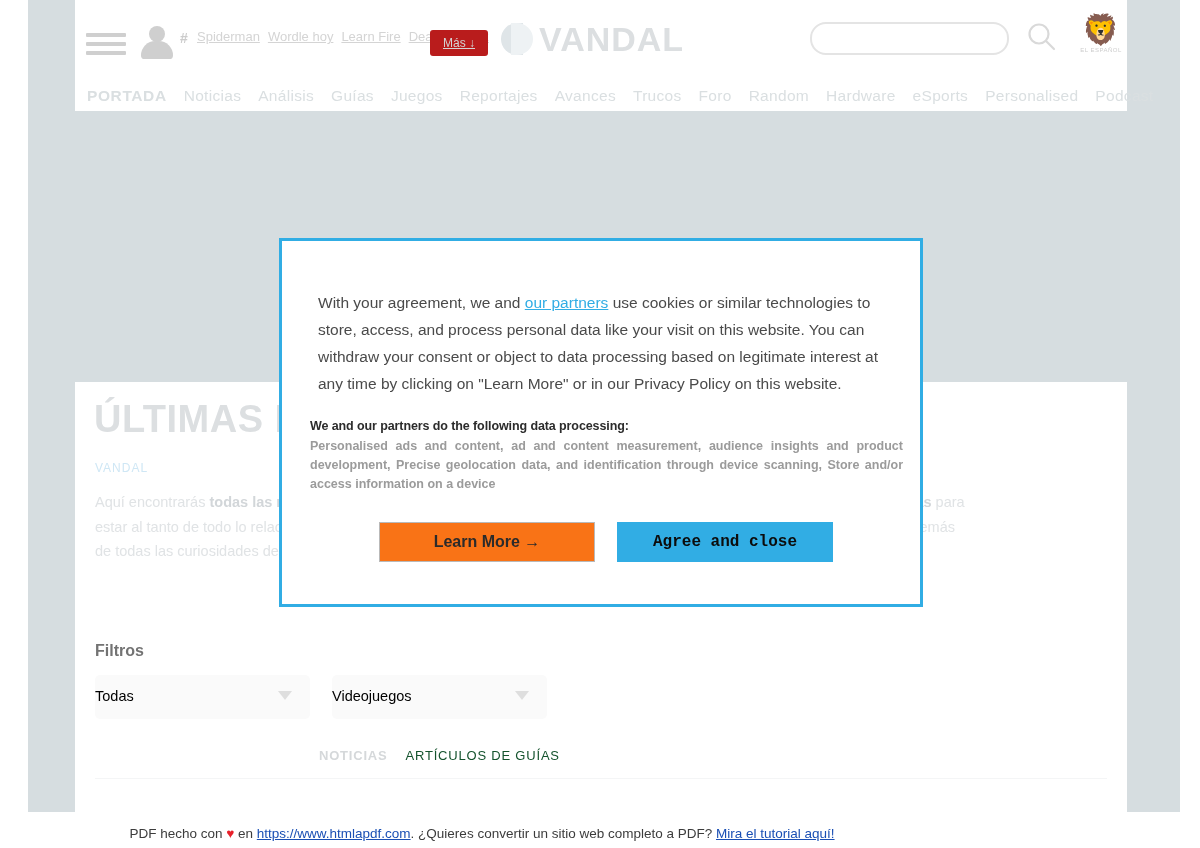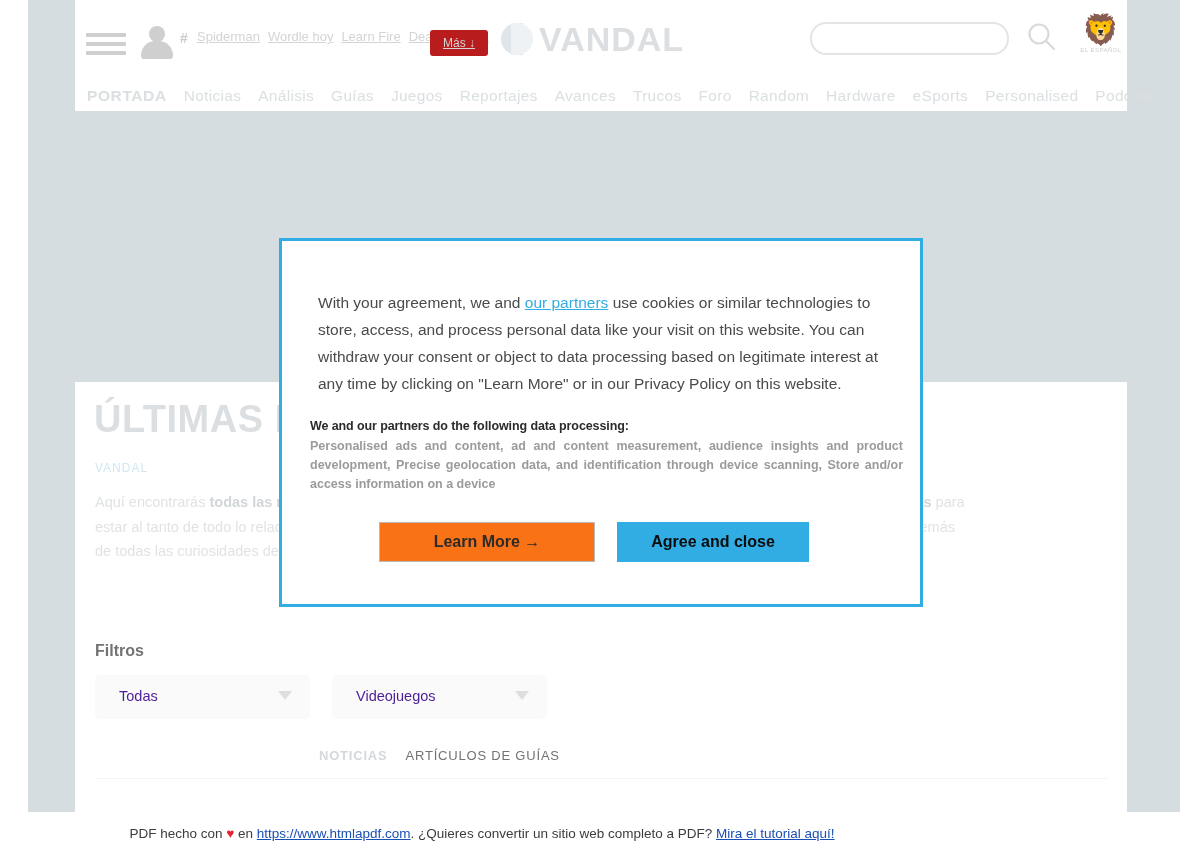--- a/index.html
+++ b/index.html
@@ -278,24 +278,24 @@
   .fake-select {
     width: 215px;
     height: 44px;
     background: #fafafa;
     border-radius: 5px;
     position: relative;
     margin-right: 22px;
   }
   .fake-select .val {
     position: absolute;
-    left: 24px;
+    left: 0;
     top: 13px;
     font-size: 14.5px;
-    color: #4c1d95;
+    color: #000000;
   }
   .fake-select .caret {
     position: absolute;
     right: 18px;
     top: 16px;
     width: 0; height: 0;
     border-left: 7px solid transparent;
     border-right: 7px solid transparent;
     border-top: 9px solid #dedede;
   }
@@ -303,21 +303,21 @@
   .tabs {
     position: absolute;
     left: 244px;
     top: 366px;
     display: flex;
     align-items: baseline;
   }
   .tabs .tab {
     font-size: 13px;
     letter-spacing: .8px;
-    color: #737373;
+    color: #14532d;
     margin-right: 18px;
   }
   .tabs .tab.active {
     font-weight: bold;
     color: #d5d8da;
   }
 
   .tab-divider {
     position: absolute;
     left: 20px;
@@ -383,29 +383,29 @@
     border: 1px solid #b9b9b9;
     box-sizing: border-box;
     font-size: 16px;
     color: #2b2b2b;
     font-weight: bold;
     cursor: pointer;
     font-family: "Liberation Sans", sans-serif;
     margin-right: 22px;
   }
   .btn-agree {
-    width: 192px;
+    width: 216px;
     height: 40px;
     background: #31ade4;
     border: none;
     font-size: 16px;
     color: #0c0c0c;
     font-weight: bold;
     cursor: pointer;
-    font-family: Liberation Sans, sans-serif;
+    font-family: Liberation Mono, monospace;
   }
 
   
   .pdf-footer {
     position: absolute;
     left: 0;
     top: 826px;
     width: 964px;
     text-align: center;
     font-size: 13.5px;

